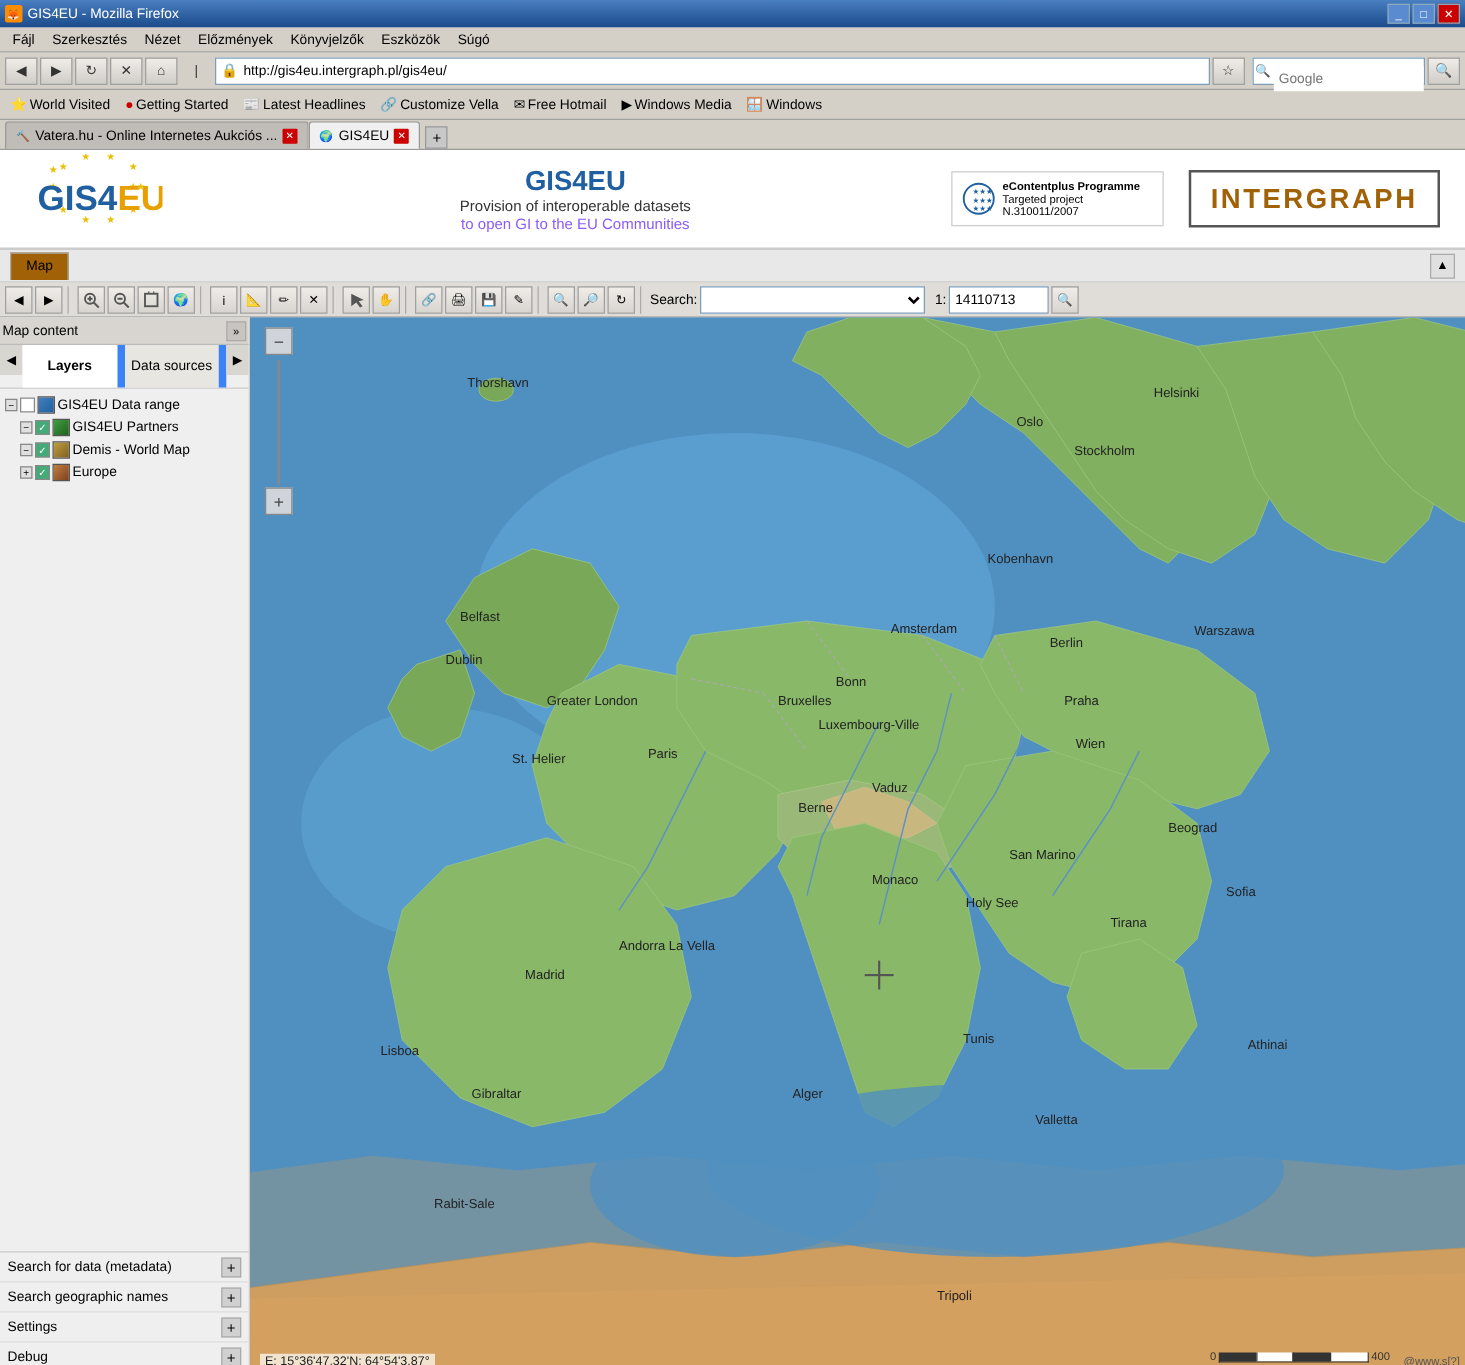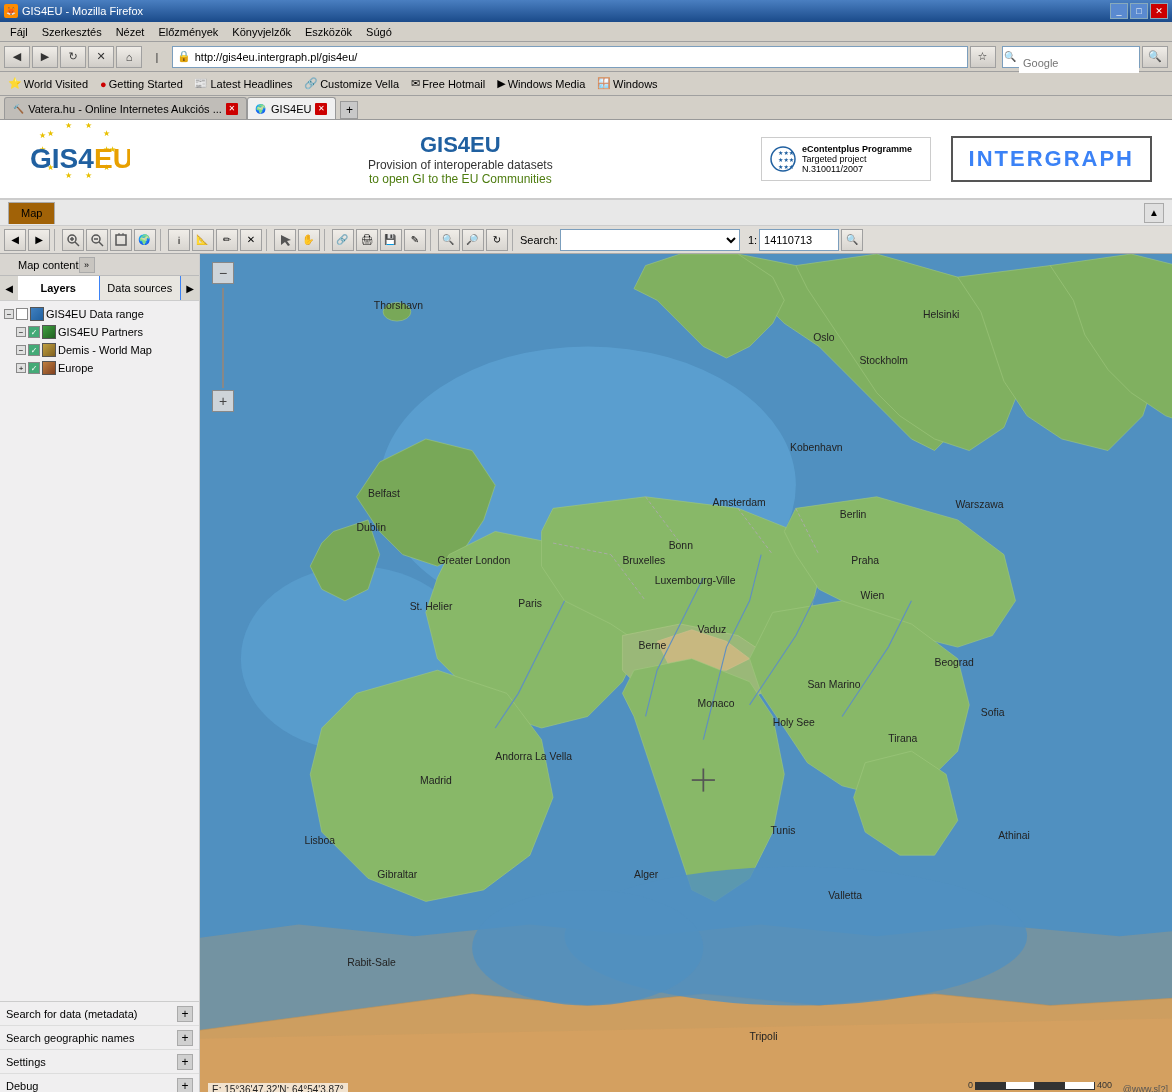--- a/index.html
+++ b/index.html
@@ -179,34 +179,34 @@
       background: #f0eff0;
       border-right: 1px solid #ccc;
       display: flex; flex-direction: column;
       overflow: hidden;
     }
     .panel-header {
       background: #d8d5d0;
       border-bottom: 1px solid #bbb;
       height: 22px;
       display: flex; align-items: center;
-      padding: 0 18px; font-size: 11px;
-      justify-content: flex-start;
+      padding: 0 2px; font-size: 11px;
+      justify-content: space-between;
     }
     .panel-collapse-btn { width: 16px; height: 16px; background: #c8c5c0; border: 1px solid #aaa; display: flex; align-items: center; justify-content: center; cursor: pointer; font-size: 9px; }
 
     
     .layer-tabs {
       display: flex; border-bottom: 1px solid #ccc;
     }
     .layer-tab {
-      flex: 1; height: 24px;
+      flex: 1; height: 34px;
       display: flex; align-items: center; justify-content: center;
       font-size: 11px; cursor: pointer;
-      background: #e8e6e0; border-right: 1px solid #3b82f6;
+      background: #e8e6e0; border-right: 6px solid #3b82f6;
     }
     .layer-tab.active { background: white; font-weight: bold; }
     .layer-tab-nav { width: 18px; height: 24px; background: #d8d6d0; display: flex; align-items: center; justify-content: center; cursor: pointer; font-size: 10px; }
 
     
     .layer-tree { flex: 1; overflow-y: auto; padding: 4px; }
     .layer-item { display: flex; align-items: center; gap: 2px; padding: 2px 0; font-size: 11px; cursor: pointer; }
     .layer-indent { padding-left: 12px; }
     .layer-checkbox { width: 12px; height: 12px; border: 1px solid #888; background: white; display: flex; align-items: center; justify-content: center; font-size: 8px; }
     .layer-checked { background: #4a7; color: white; }
@@ -395,39 +395,39 @@
 
         <text x="10" y="45" font-size="28" font-weight="bold" fill="#2060a0" font-family="Arial">GIS4</text>
         <text x="74" y="45" font-size="28" font-weight="bold" fill="#e8a000" font-family="Arial">EU</text>
       </svg>
     </div>
   </div>
 
   <div style="flex:1;text-align:center;">
     <div style="font-size:22px;font-weight:bold;color:#2060a0;">GIS4EU</div>
     <div style="font-size:12px;color:#333;">Provision of interoperable datasets</div>
-    <div style="font-size:12px;color:#4d7c0f;">to open GI to the EU Communities</div>
+    <div style="font-size:12px;color:#8b5cf6;">to open GI to the EU Communities</div>
   </div>
 
   <div style="border:1px solid #ccc;padding:6px;font-size:9px;text-align:left;width:170px;margin-right:20px;">
     <div style="display:flex;align-items:center;justify-content:center;gap:6px;">
       <svg width="30" height="30">
         <circle cx="15" cy="15" r="12" fill="none" stroke="#2060a0" stroke-width="1.5"></circle>
         <text x="10" y="11" font-size="6" fill="#2060a0">★★★</text>
         <text x="10" y="18" font-size="6" fill="#2060a0">★★★</text>
         <text x="10" y="25" font-size="6" fill="#2060a0">★★★</text>
       </svg>
       <div>
         <div style="font-weight:bold;">eContentplus Programme</div>
         <div>Targeted project N.310011/2007</div>
       </div>
     </div>
   </div>
 
-  <div style="font-size:22px;font-weight:bold;color:#3b82f6;letter-spacing:2px;font-family:'Arial Black',sans-serif;border:2px solid #555;padding:8px 16px;">INTERGRAPH</div>
+  <div style="font-size:22px;font-weight:bold;color:#a16207;letter-spacing:2px;font-family:'Arial Black',sans-serif;border:2px solid #555;padding:8px 16px;">INTERGRAPH</div>
 </div>
 
 <div class="map-tab-header">
   <div class="map-tab-btn active">Map</div>
   <div class="map-tab-expand">▲</div>
 </div>
 
 <div class="toolbar">
 
   <div class="tool-btn" title="Back">◀</div>

